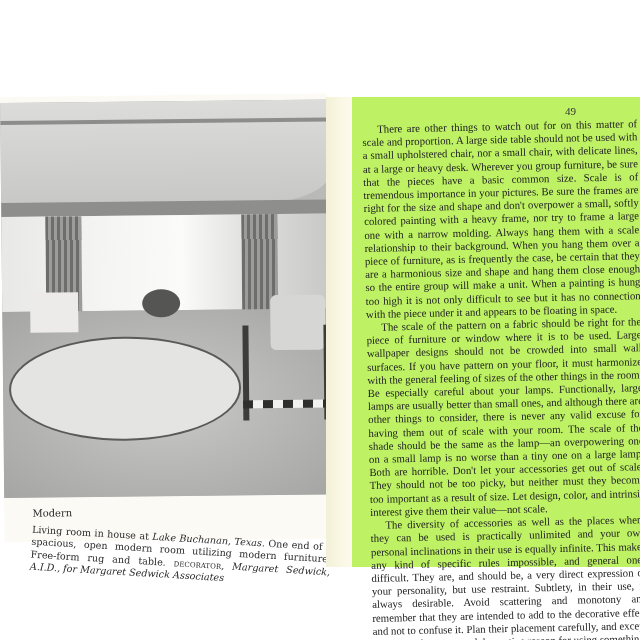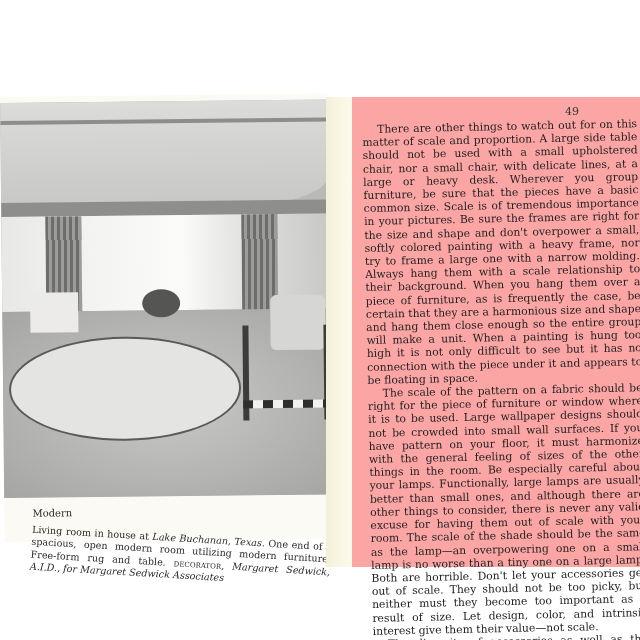--- a/index.html
+++ b/index.html
@@ -17,21 +17,21 @@
   .chair { position:absolute; left:240px; top:225px; width:75px; height:95px; border-left:6px solid #3c3c3a; border-right:6px solid #3c3c3a; }
   .chair-strap { position:absolute; left:240px; top:300px; width:85px; height:8px; background:repeating-linear-gradient(90deg,#2e2e2c 0 10px,#f1f1ef 10px 20px); }
   .sofa { position:absolute; left:268px; top:195px; width:55px; height:55px; background:#d6d6d4; border-radius:6px; }
   .armchair-left { position:absolute; left:28px; top:190px; width:48px; height:40px; background:#ecebe9; }
   .flowers { position:absolute; left:140px; top:188px; width:38px; height:28px; background:#555553; border-radius:50%; }
   .caption-area { position:absolute; left:28px; top:410px; width:300px; color:#2a2a2a; font-size:10px; line-height:13px; }
   .caption-title { font-size:10px; margin-bottom:4px; }
   .caption-body { font-size:9.6px; line-height:12.3px; transform:rotate(4deg); transform-origin:left top; text-align:justify; }
   .sc { font-variant:small-caps; }
   .gutter { position:absolute; left:326px; top:0; width:30px; height:470px; background:linear-gradient(90deg,#f3f0d8,#fbf8e6 60%,#fdfbf1); }
-  .right-page { position:absolute; left:352px; top:0; width:288px; height:470px; background:#fca5a5; }
+  .right-page { position:absolute; left:352px; top:0; width:288px; height:470px; background:#bef264;font-family:Liberation Serif, serif; }
   .page-number { position:absolute; left:213px; top:8px; font-size:11px; color:#333; }
   .right-text { position:absolute; left:10px; top:26px; width:275px; font-size:10.8px; line-height:13.2px; color:#222; text-align:justify; transform:rotate(-1.2deg); transform-origin:left top; }
   .right-text p { margin:0; text-indent:15px; }
 </style>
 </head>
 <body>
 
 <div class="book">
   <div class="left-page">
     <div class="photo">

